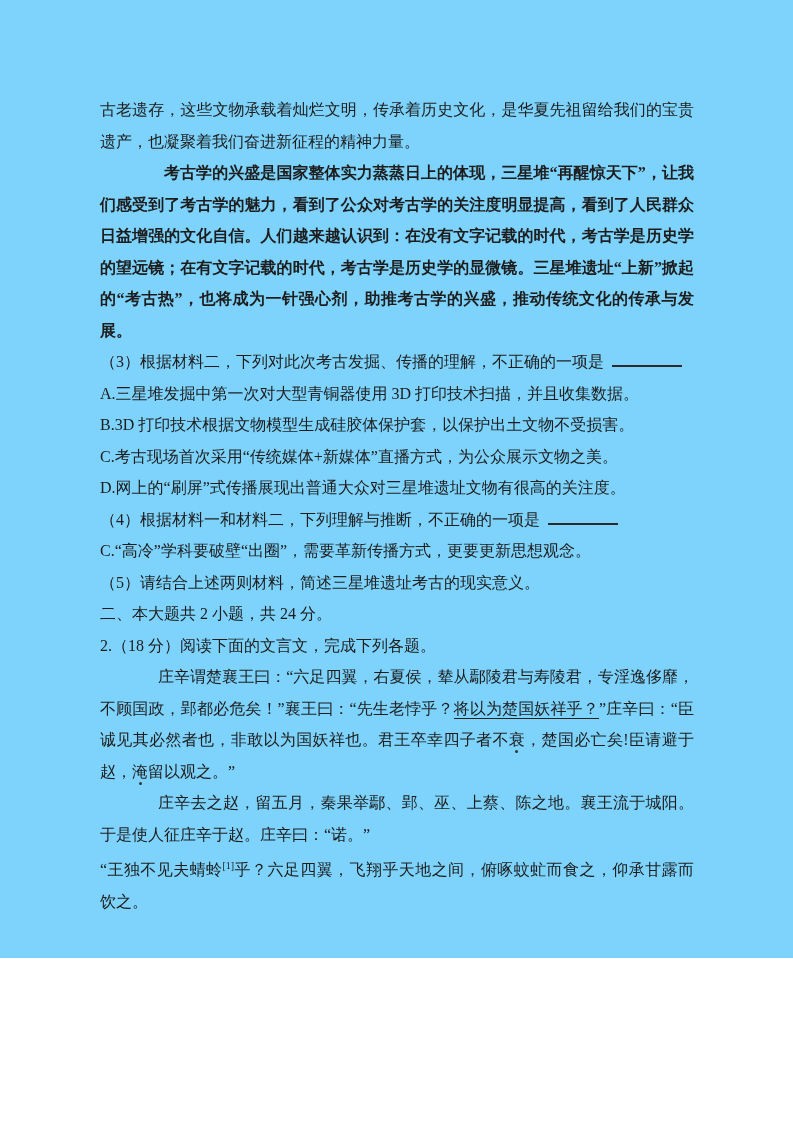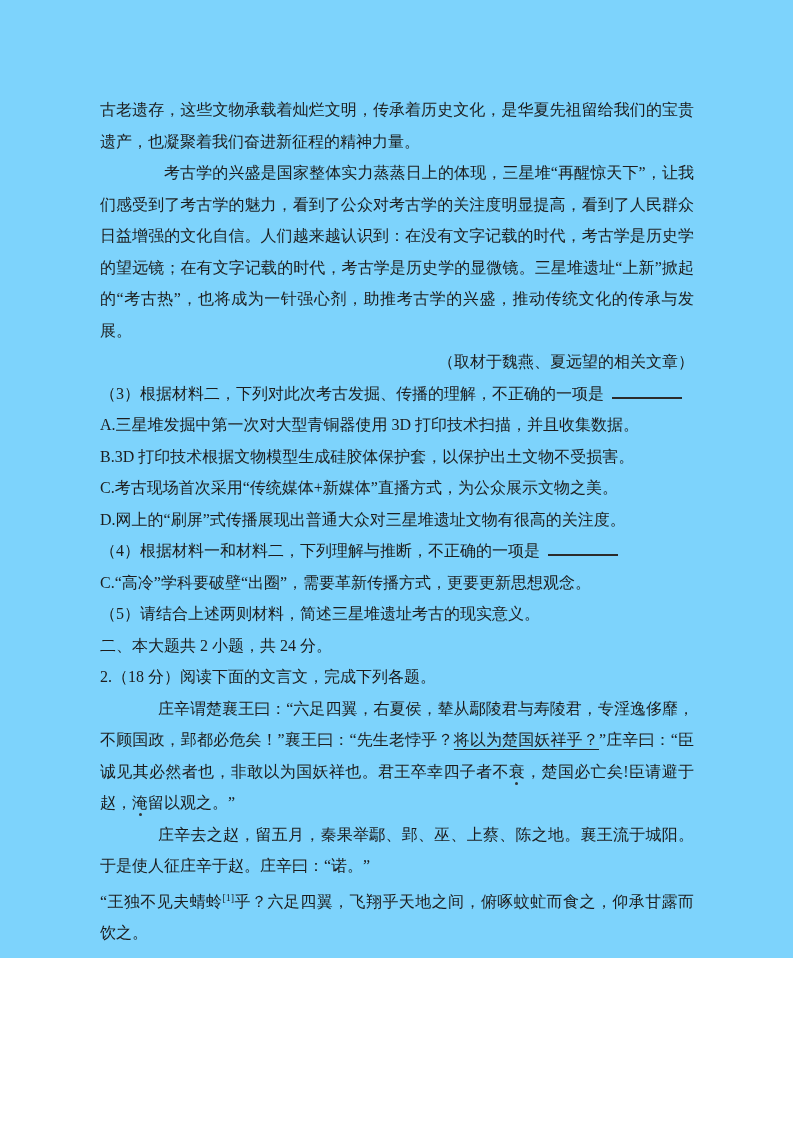--- a/index.html
+++ b/index.html
@@ -15,21 +15,21 @@
     color: #1d1d1d;
   }
   .content {
     position: absolute;
     left: 100px;
     top: 94px;
     width: 594px;
     text-align: justify;
   }
   p { margin: 0; padding: 0; }
-  .indent { text-indent: 64px; }
+  .indent { text-indent: 64px; font-weight: bold; }
   .indent-sm { text-indent: 58px; }
   .attribution { text-align: right; }
   .blank {
     display: inline-block;
     width: 70px;
     height: 13px;
     border-bottom: 2px solid #2b2b2b;
     margin-left: 8px;
     vertical-align: baseline;
   }
@@ -65,21 +65,20 @@
 </head>
 <body>
 
 <div class="page">
   <div class="content">
 
     <p>古老遗存，这些文物承载着灿烂文明，传承着历史文化，是华夏先祖留给我们的宝贵遗产，也凝聚着我们奋进新征程的精神力量。</p>
 
     <p class="indent">考古学的兴盛是国家整体实力蒸蒸日上的体现，三星堆“再醒惊天下”，让我们感受到了考古学的魅力，看到了公众对考古学的关注度明显提高，看到了人民群众日益增强的文化自信。人们越来越认识到：在没有文字记载的时代，考古学是历史学的望远镜；在有文字记载的时代，考古学是历史学的显微镜。三星堆遗址“上新”掀起的“考古热”，也将成为一针强心剂，助推考古学的兴盛，推动传统文化的传承与发展。</p>
 
-    <p class="attribution">（取材于魏燕、夏远望的相关文章）</p>
 
     <p><span>（3）根据材料二，下列对此次考古发掘、传播的理解，不正确的一项是</span><span class="blank"></span></p>
 
     <p>A.三星堆发掘中第一次对大型青铜器使用 3D 打印技术扫描，并且收集数据。</p>
     <p>B.3D 打印技术根据文物模型生成硅胶体保护套，以保护出土文物不受损害。</p>
     <p>C.考古现场首次采用“传统媒体+新媒体”直播方式，为公众展示文物之美。</p>
     <p>D.网上的“刷屏”式传播展现出普通大众对三星堆遗址文物有很高的关注度。</p>
 
     <p><span>（4）根据材料一和材料二，下列理解与推断，不正确的一项是</span><span class="blank"></span></p>
 

